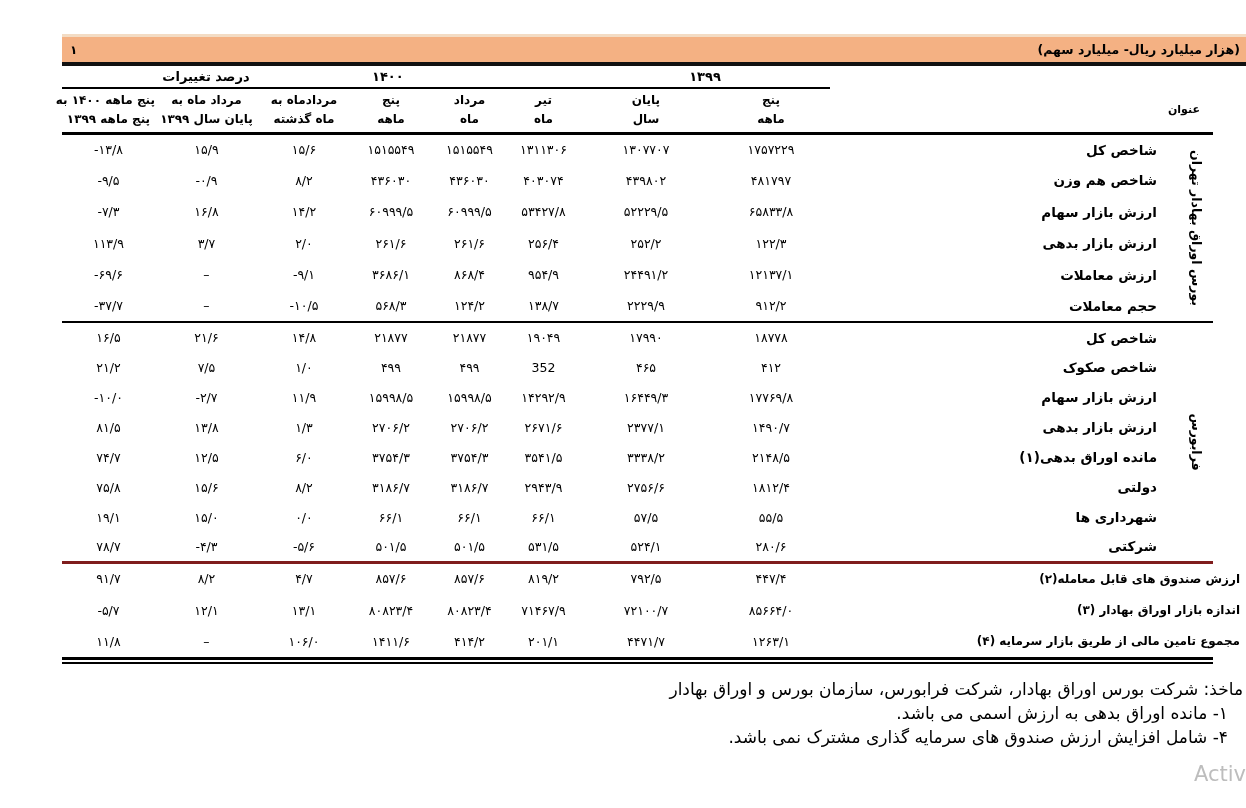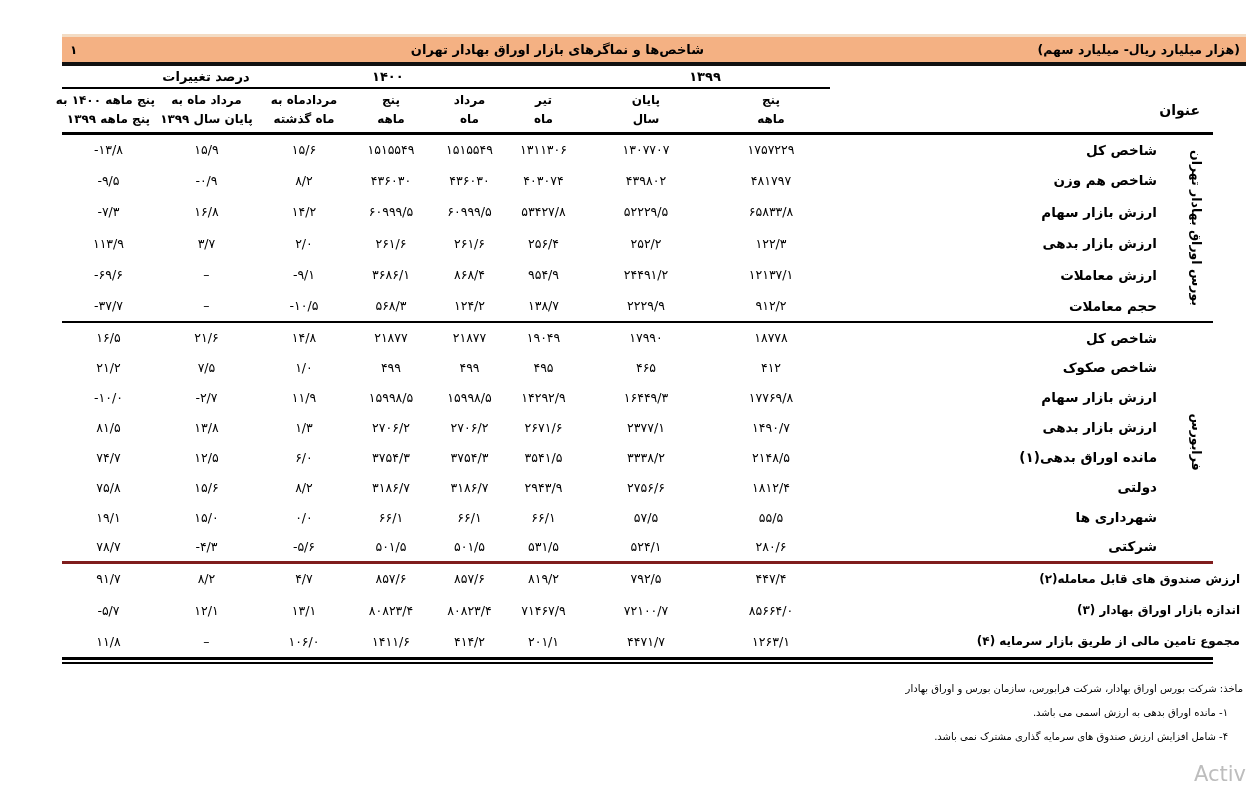--- a/index.html
+++ b/index.html
@@ -36,21 +36,21 @@
   
   tr.group-row { height:22px; }
   tr.group-row td { font-weight:bold; font-size:13px; text-align:center; }
   tr.group-row td.grp { border-bottom:2px solid #000; }
   tr.group-row td.grp-1400 { text-align:left; padding-left:22px; }
 
   
   tr.colhead-row { height:45px; }
   tr.colhead-row td { border-bottom:3px solid #000; }
   td.hdr { font-weight:bold; font-size:12px; text-align:center; line-height:19px; white-space:nowrap; }
-  td.onvan { font-weight:bold; font-size:14px; text-align:right; padding-right:13px; }
+  td.onvan { font-weight:bold; font-size:11px; text-align:right; padding-right:13px; }
 
   
   tr.sec-0 { height:31.5px; }
   tr.sec-1 { height:30px; }
   tr.section-start td { border-top:2px solid #000; }
   td.lbl { text-align:right; padding-right:21px; font-weight:bold; font-size:13.5px; white-space:nowrap; }
   td.num { text-align:center; direction:ltr; font-size:12.5px; }
   td.sec-cell { position:relative; }
   .rot {
     position:absolute; top:50%; left:50%;
@@ -61,37 +61,36 @@
   
   tr.footer-row { height:32px; }
   tr.footer-row.first td { border-top:3px solid #7f1d1d; }
   tr.footer-row.last td { border-bottom:3px solid #000; }
   td.flabel { text-align:right; font-weight:bold; font-size:12px; white-space:nowrap; }
   td.flabel span { position:relative; right:-27px; }
 
   .bottom-rule { height:2px; background:#000; width:1151px; margin:2px 33px 0 0; }
 
   
-  .footnotes { margin-top:13px; text-align:right; font-size:10px; line-height:24px; padding-right:3px; }
+  .footnotes { margin-top:13px; text-align:right; font-size:17px; line-height:24px; padding-right:3px; }
   .fn-item { padding-right:15px; }
 
   
   .watermark {
     position:absolute; left:1194px; top:762px;
     direction:ltr; font-size:21px; color:#bdbdbd; white-space:nowrap;
   }
 </style>
 </head>
 <body>
 
 <div class="content">
 
   <div class="orange-bar">
     <span class="bar-unit">(هزار میلیارد ریال- میلیارد سهم)</span>
-    <span class="bar-title">شاخص‌ها و نماگرهای بازار اوراق بهادار تهران</span>
     <span class="bar-page">۱</span>
   </div>
 
   <table class="tbl">
     <colgroup>
       <col style="width:35px">
         <col style="width:348px">
       <col style="width:118px">
         <col style="width:132px">
       <col style="width:73px">
@@ -225,21 +224,21 @@
           <td class="num">۲۱۸۷۷</td>
           <td class="num">۲۱۸۷۷</td>
           <td class="num">۱۴/۸</td>
           <td class="num">۲۱/۶</td>
           <td class="num">۱۶/۵</td>
         </tr>
         <tr class="sec-1">
           <td class="lbl">شاخص صکوک</td>
           <td class="num">۴۱۲</td>
           <td class="num">۴۶۵</td>
-          <td class="num">۴۹۵</td>
+          <td class="num">352</td>
           <td class="num">۴۹۹</td>
           <td class="num">۴۹۹</td>
           <td class="num">۱/۰</td>
           <td class="num">۷/۵</td>
           <td class="num">۲۱/۲</td>
         </tr>
         <tr class="sec-1">
           <td class="lbl">ارزش بازار سهام</td>
           <td class="num">۱۷۷۶۹/۸</td>
           <td class="num">۱۶۴۴۹/۳</td>

